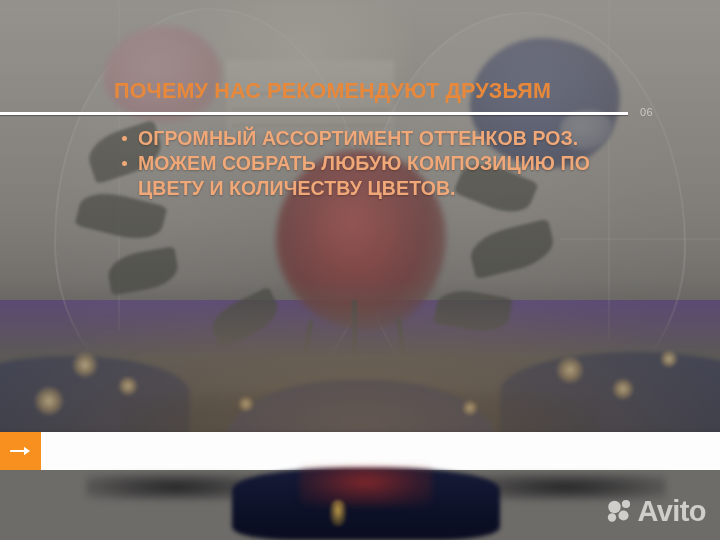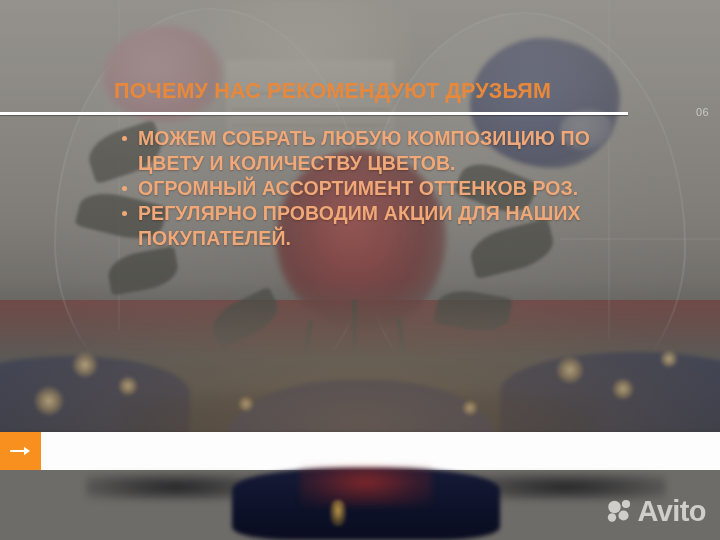--- a/index.html
+++ b/index.html
@@ -6,21 +6,21 @@
     margin: 0;
     padding: 0;
     background: #1a1a1a;
   }
   #slide {
     position: relative;
     width: 720px;
     height: 540px;
     overflow: hidden;
     font-family: "Liberation Sans", sans-serif;
-    background: #7f1d1d;
+    background: #4c1d95;
   }
 
   
   .bg-layer {
     position: absolute;
     inset: 0;
     overflow: hidden;
   }
   
   .bg-wall {
@@ -261,21 +261,21 @@
   .title-rule {
     position: absolute;
     left: 0; top: 112px;
     width: 628px; height: 3px;
     background: #ffffff;
     box-shadow: 0 1px 1px rgba(0,0,0,0.35);
   }
 
   .page-number {
     position: absolute;
-    left: 696px; top: 106px;
+    left: 640px; top: 106px;
     font-size: 11px;
     color: #c9c7c3;
     letter-spacing: .4px;
   }
 
   .bullet-list {
     position: absolute;
     left: 118px; top: 126px;
     width: 514px;
     margin: 0;
@@ -443,23 +443,22 @@
 
   <div class="content">
 
     <div class="slide-title">ПОЧЕМУ НАС РЕКОМЕНДУЮТ ДРУЗЬЯМ</div>
 
     <div class="title-rule"></div>
 
     <div class="page-number">06</div>
 
     <ul class="bullet-list">
+      <li class="bullet-item">ОГРОМНЫЙ АССОРТИМЕНТ ОТТЕНКОВ РОЗ.</li>
       <li class="bullet-item">МОЖЕМ СОБРАТЬ ЛЮБУЮ КОМПОЗИЦИЮ ПО ЦВЕТУ И КОЛИЧЕСТВУ ЦВЕТОВ.</li>
-      <li class="bullet-item">ОГРОМНЫЙ АССОРТИМЕНТ ОТТЕНКОВ РОЗ.</li>
-      <li class="bullet-item">РЕГУЛЯРНО ПРОВОДИМ АКЦИИ ДЛЯ НАШИХ ПОКУПАТЕЛЕЙ.</li>
     </ul>
 
     <div class="bottom-bar"></div>
 
     <div class="next-button">
       <span>
         <svg width="22" height="12" viewBox="0 0 22 12" aria-hidden="true">
           <path d="M1 6 H17" stroke="#ffffff" stroke-width="2.2" stroke-linecap="round" fill="none"></path>
           <path d="M14 1.8 L20 6 L14 10.2 Z" fill="#ffffff"></path>
         </svg>

